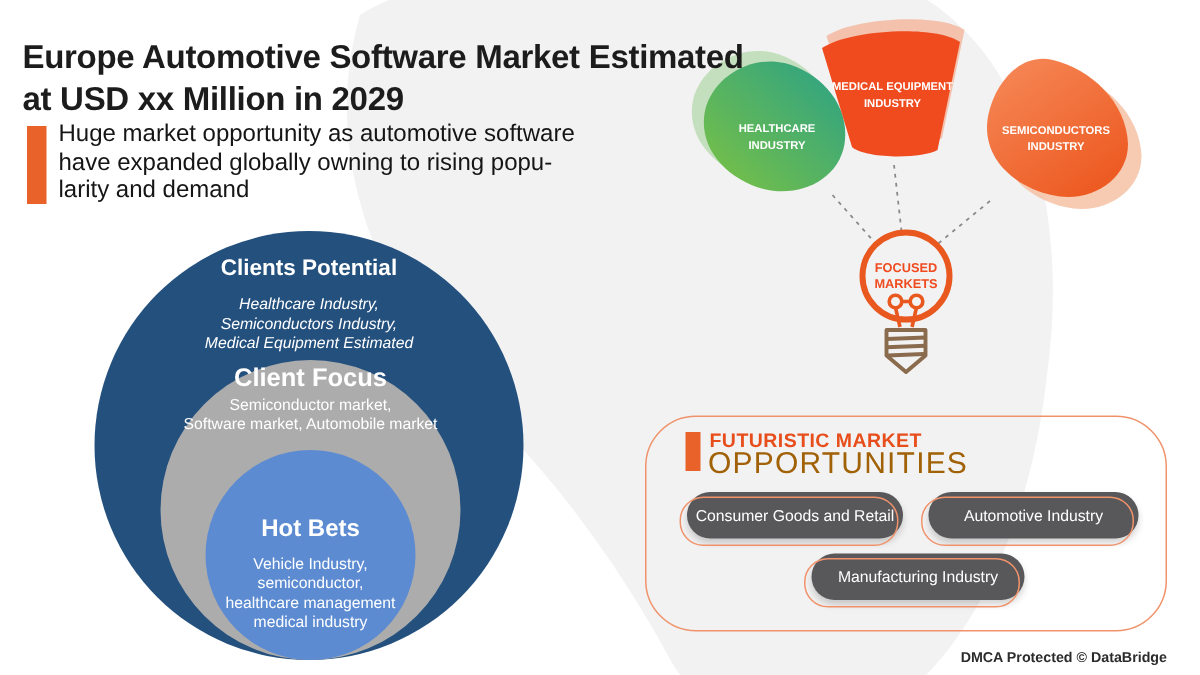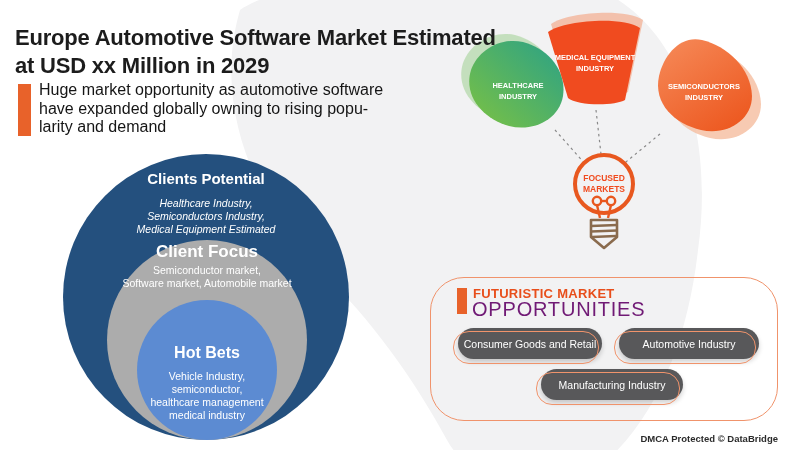--- a/index.html
+++ b/index.html
@@ -34,21 +34,21 @@
   
   .focus-svg{position:absolute;left:455px;top:8px;z-index:2;}
 
   
   .panel{position:absolute;left:430px;top:277px;width:346px;height:142px;z-index:3;
          border:1.5px solid #F0936B;border-radius:34px;}
   .panel-bar{position:absolute;left:26px;top:10px;width:10px;height:26px;background:#E8622A;}
   .panel-h1{position:absolute;left:42px;top:8px;font-size:13px;font-weight:700;
             color:#E84E1B;letter-spacing:0.3px;}
   .panel-h2{position:absolute;left:41px;top:20px;font-size:20px;font-weight:400;
-            color:#701a75;letter-spacing:0.8px;}
+            color:#a16207;letter-spacing:0.8px;}
   .pill{position:absolute;height:31px;background:#58585A;border-radius:16px;
         color:#ffffff;font-size:10.5px;display:flex;align-items:center;justify-content:center;
         box-shadow:0 3px 5px rgba(0,0,0,0.18);}
   .pill::before{content:"";position:absolute;left:-5px;top:3px;width:100%;height:100%;
         border:1px solid #F0936B;border-radius:16px;pointer-events:none;}
   .pill1{left:27px;top:50px;width:144px;}
   .pill2{left:188px;top:50px;width:140px;text-align:right;}
   .pill3{left:110px;top:91px;width:142px;}
 
   .dmca{position:absolute;right:22px;bottom:6px;z-index:5;font-size:9.5px;

